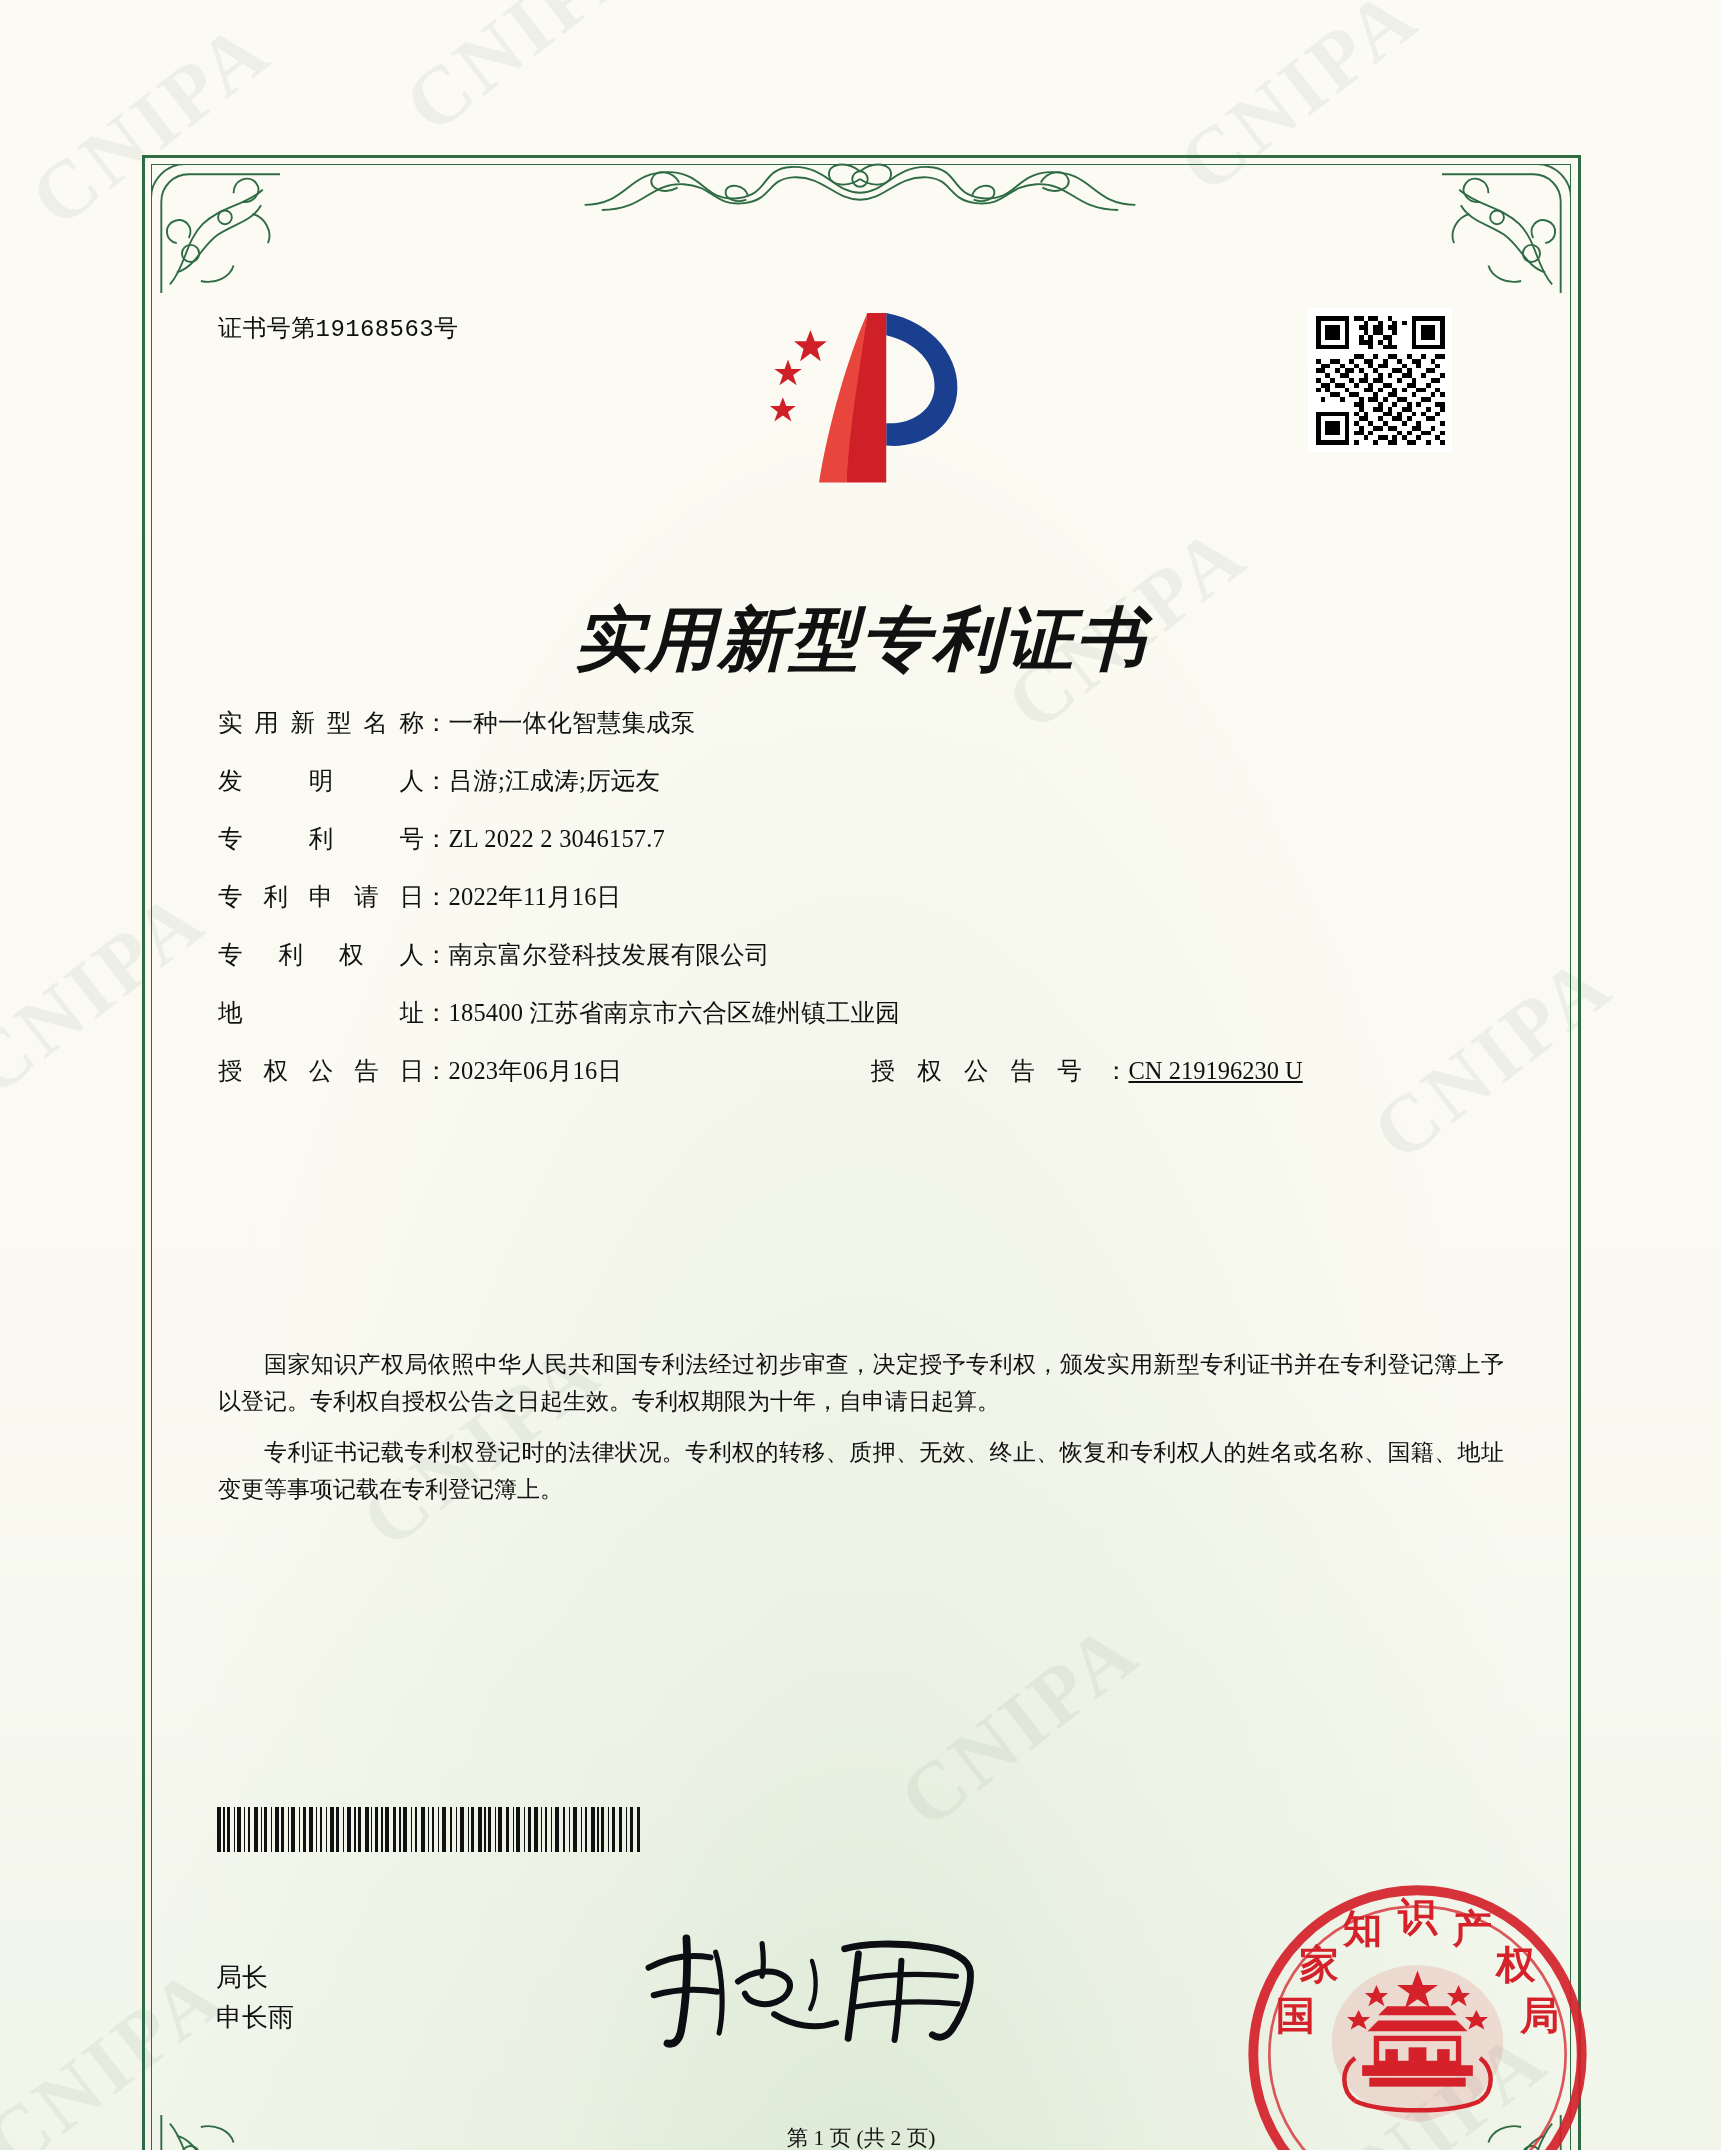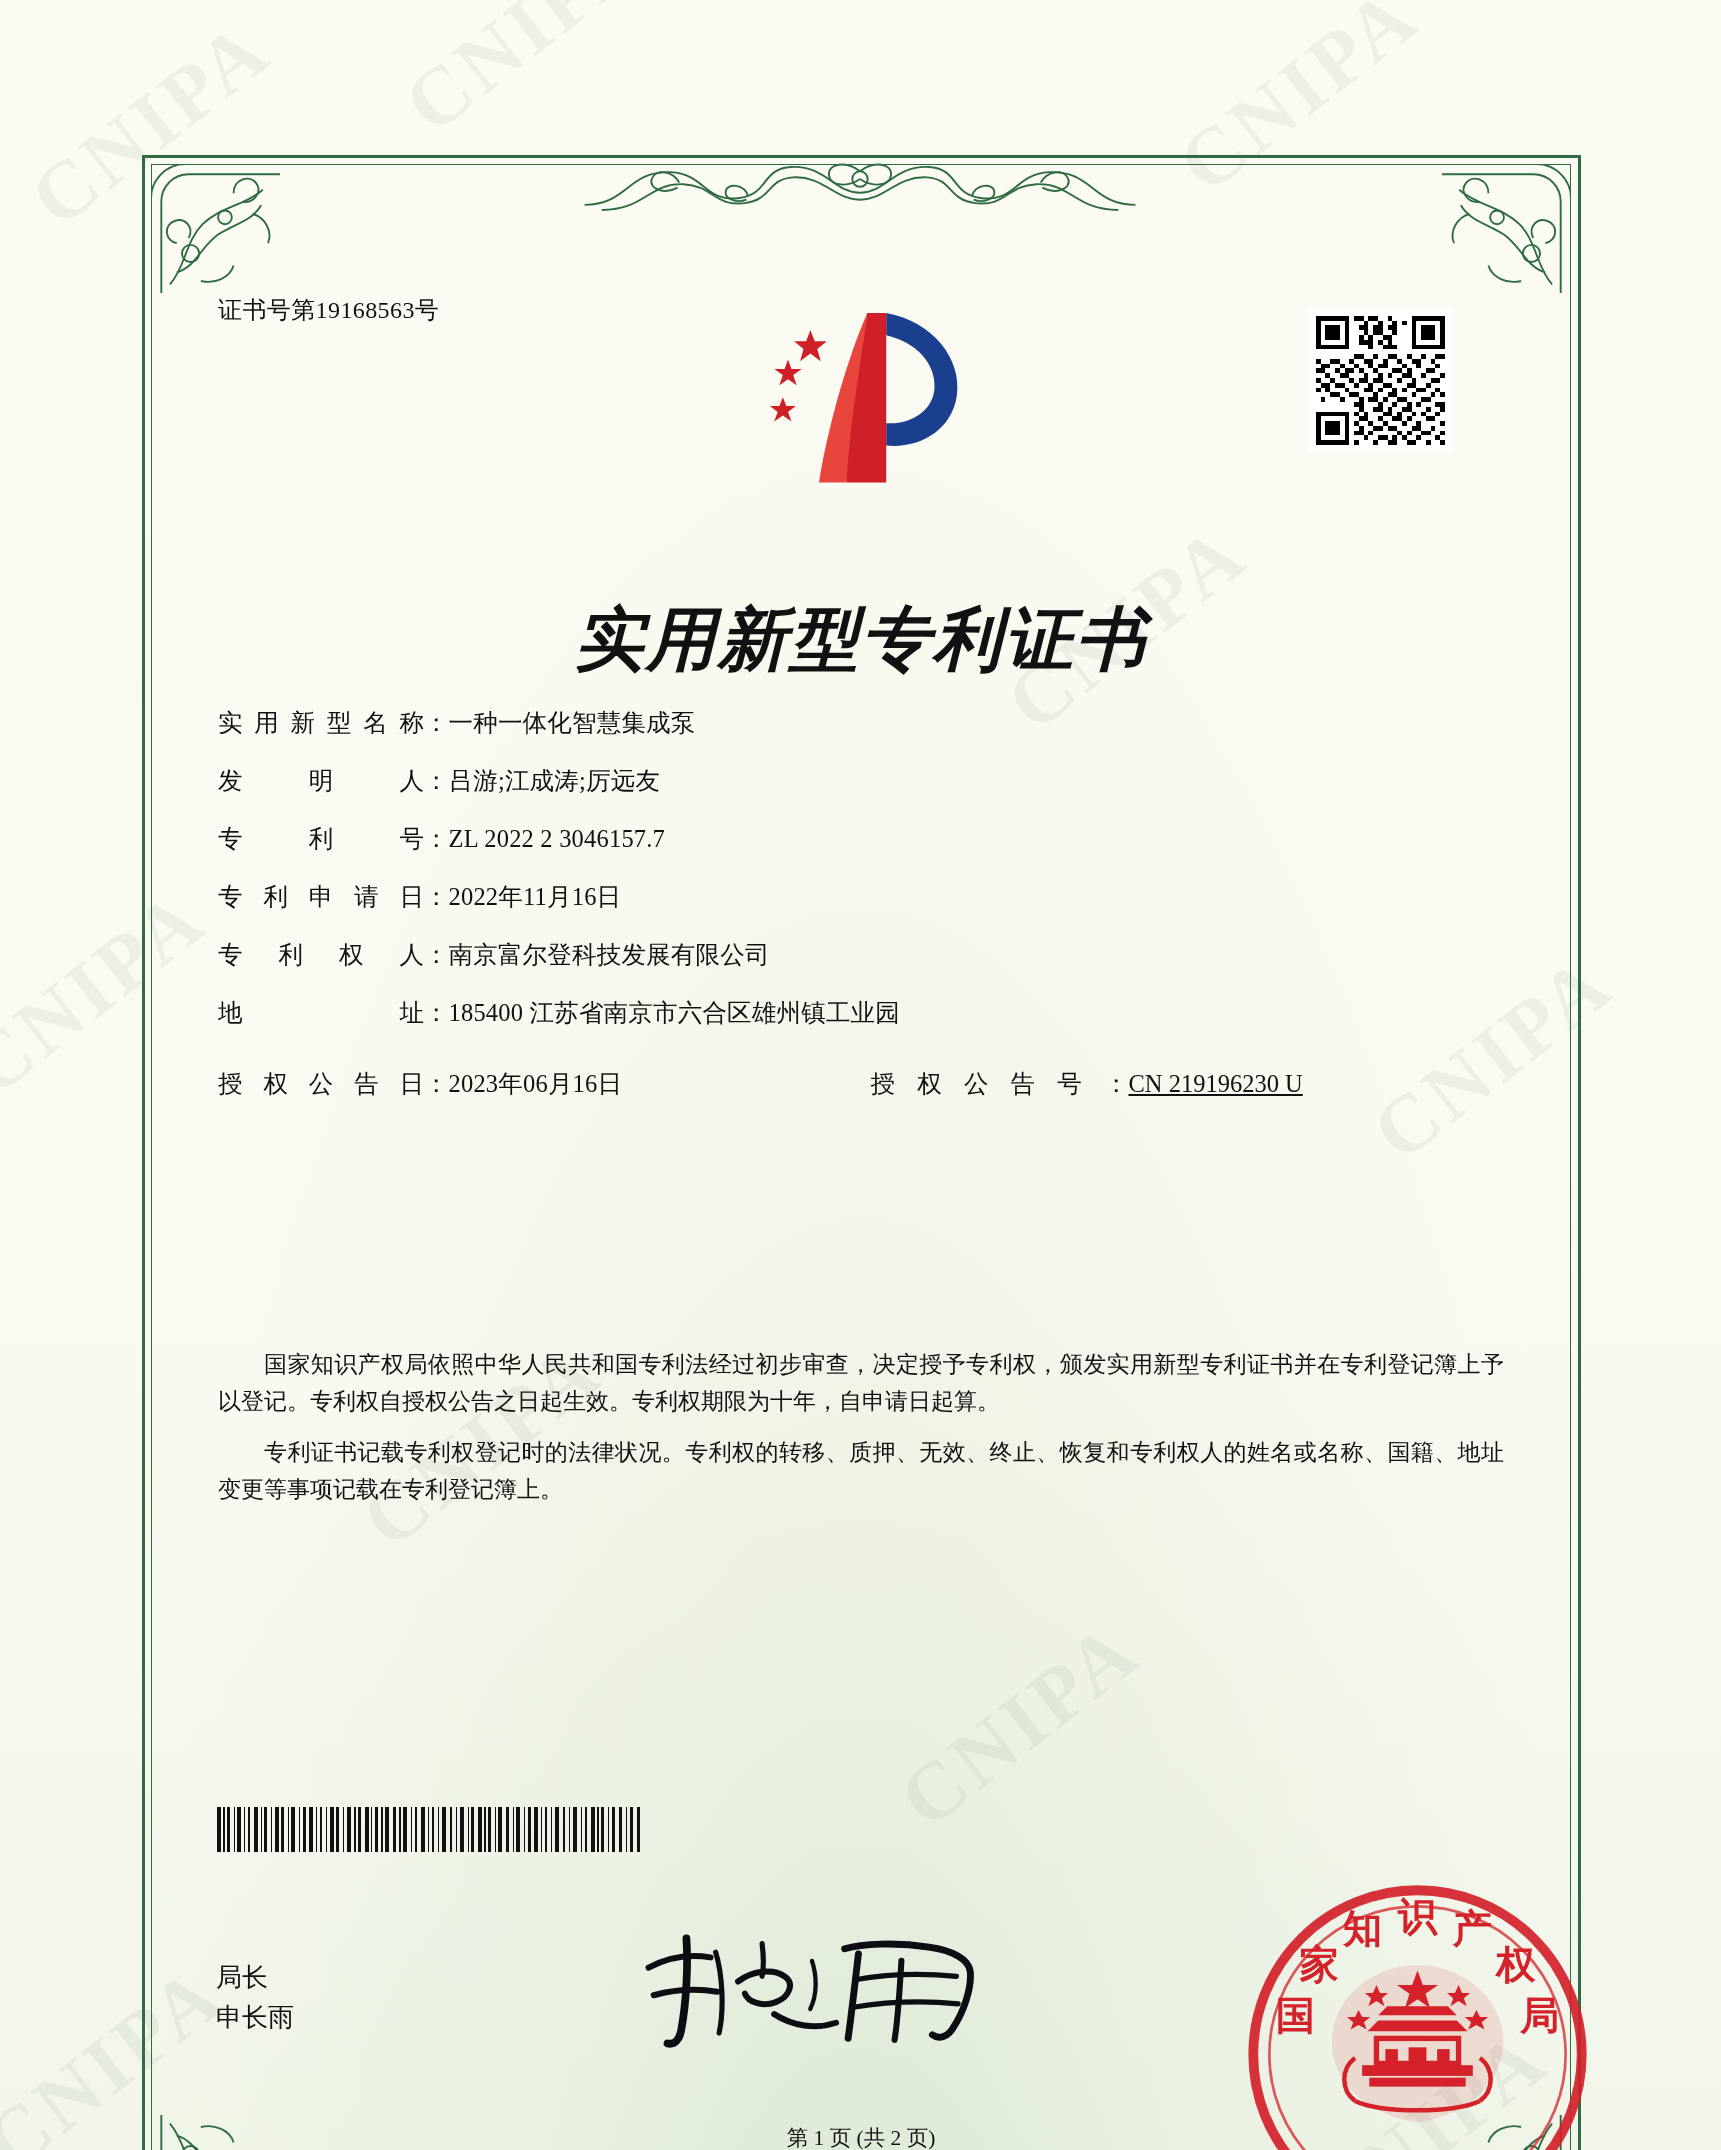--- a/index.html
+++ b/index.html
@@ -84,25 +84,25 @@
   .content {
     position: absolute;
     left: 151px;
     top: 164px;
     width: 1420px;
     height: 2080px;
   }
   .cert-no {
     position: absolute;
     left: 67px;
-    top: 130px;
+    top: 148px;
     font-size: 24px;
     color: #101010;
     letter-spacing: 0.4px;
-    font-family: Liberation Serif, serif;
+    font-family: Liberation Mono, monospace;
   }
   .logo {
     position: absolute;
     left: 606px;
     top: 142px;
     width: 224px;
     height: 189px;
   }
   .qr {
     position: absolute;
@@ -153,21 +153,21 @@
   }
   .field-label span { display:inline-block; }
   .field-colon {
     flex: 0 0 17px;
     text-align: left;
   }
   .field-value {
     flex: 1 1 auto;
     letter-spacing: 0.2px;
   }
-  .field-row.two-col .field-value { flex: 0 0 422px; margin-top: 13px; }
+  .field-row.two-col .field-value { flex: 0 0 422px; }
   .sec-label {
     flex: 0 0 258px;
     display: flex;
     justify-content: space-between;
   }
   .sec-value { flex: 1 1 auto; text-decoration: underline; }
 
   .paragraphs {
     position: absolute;
     left: 67px;

